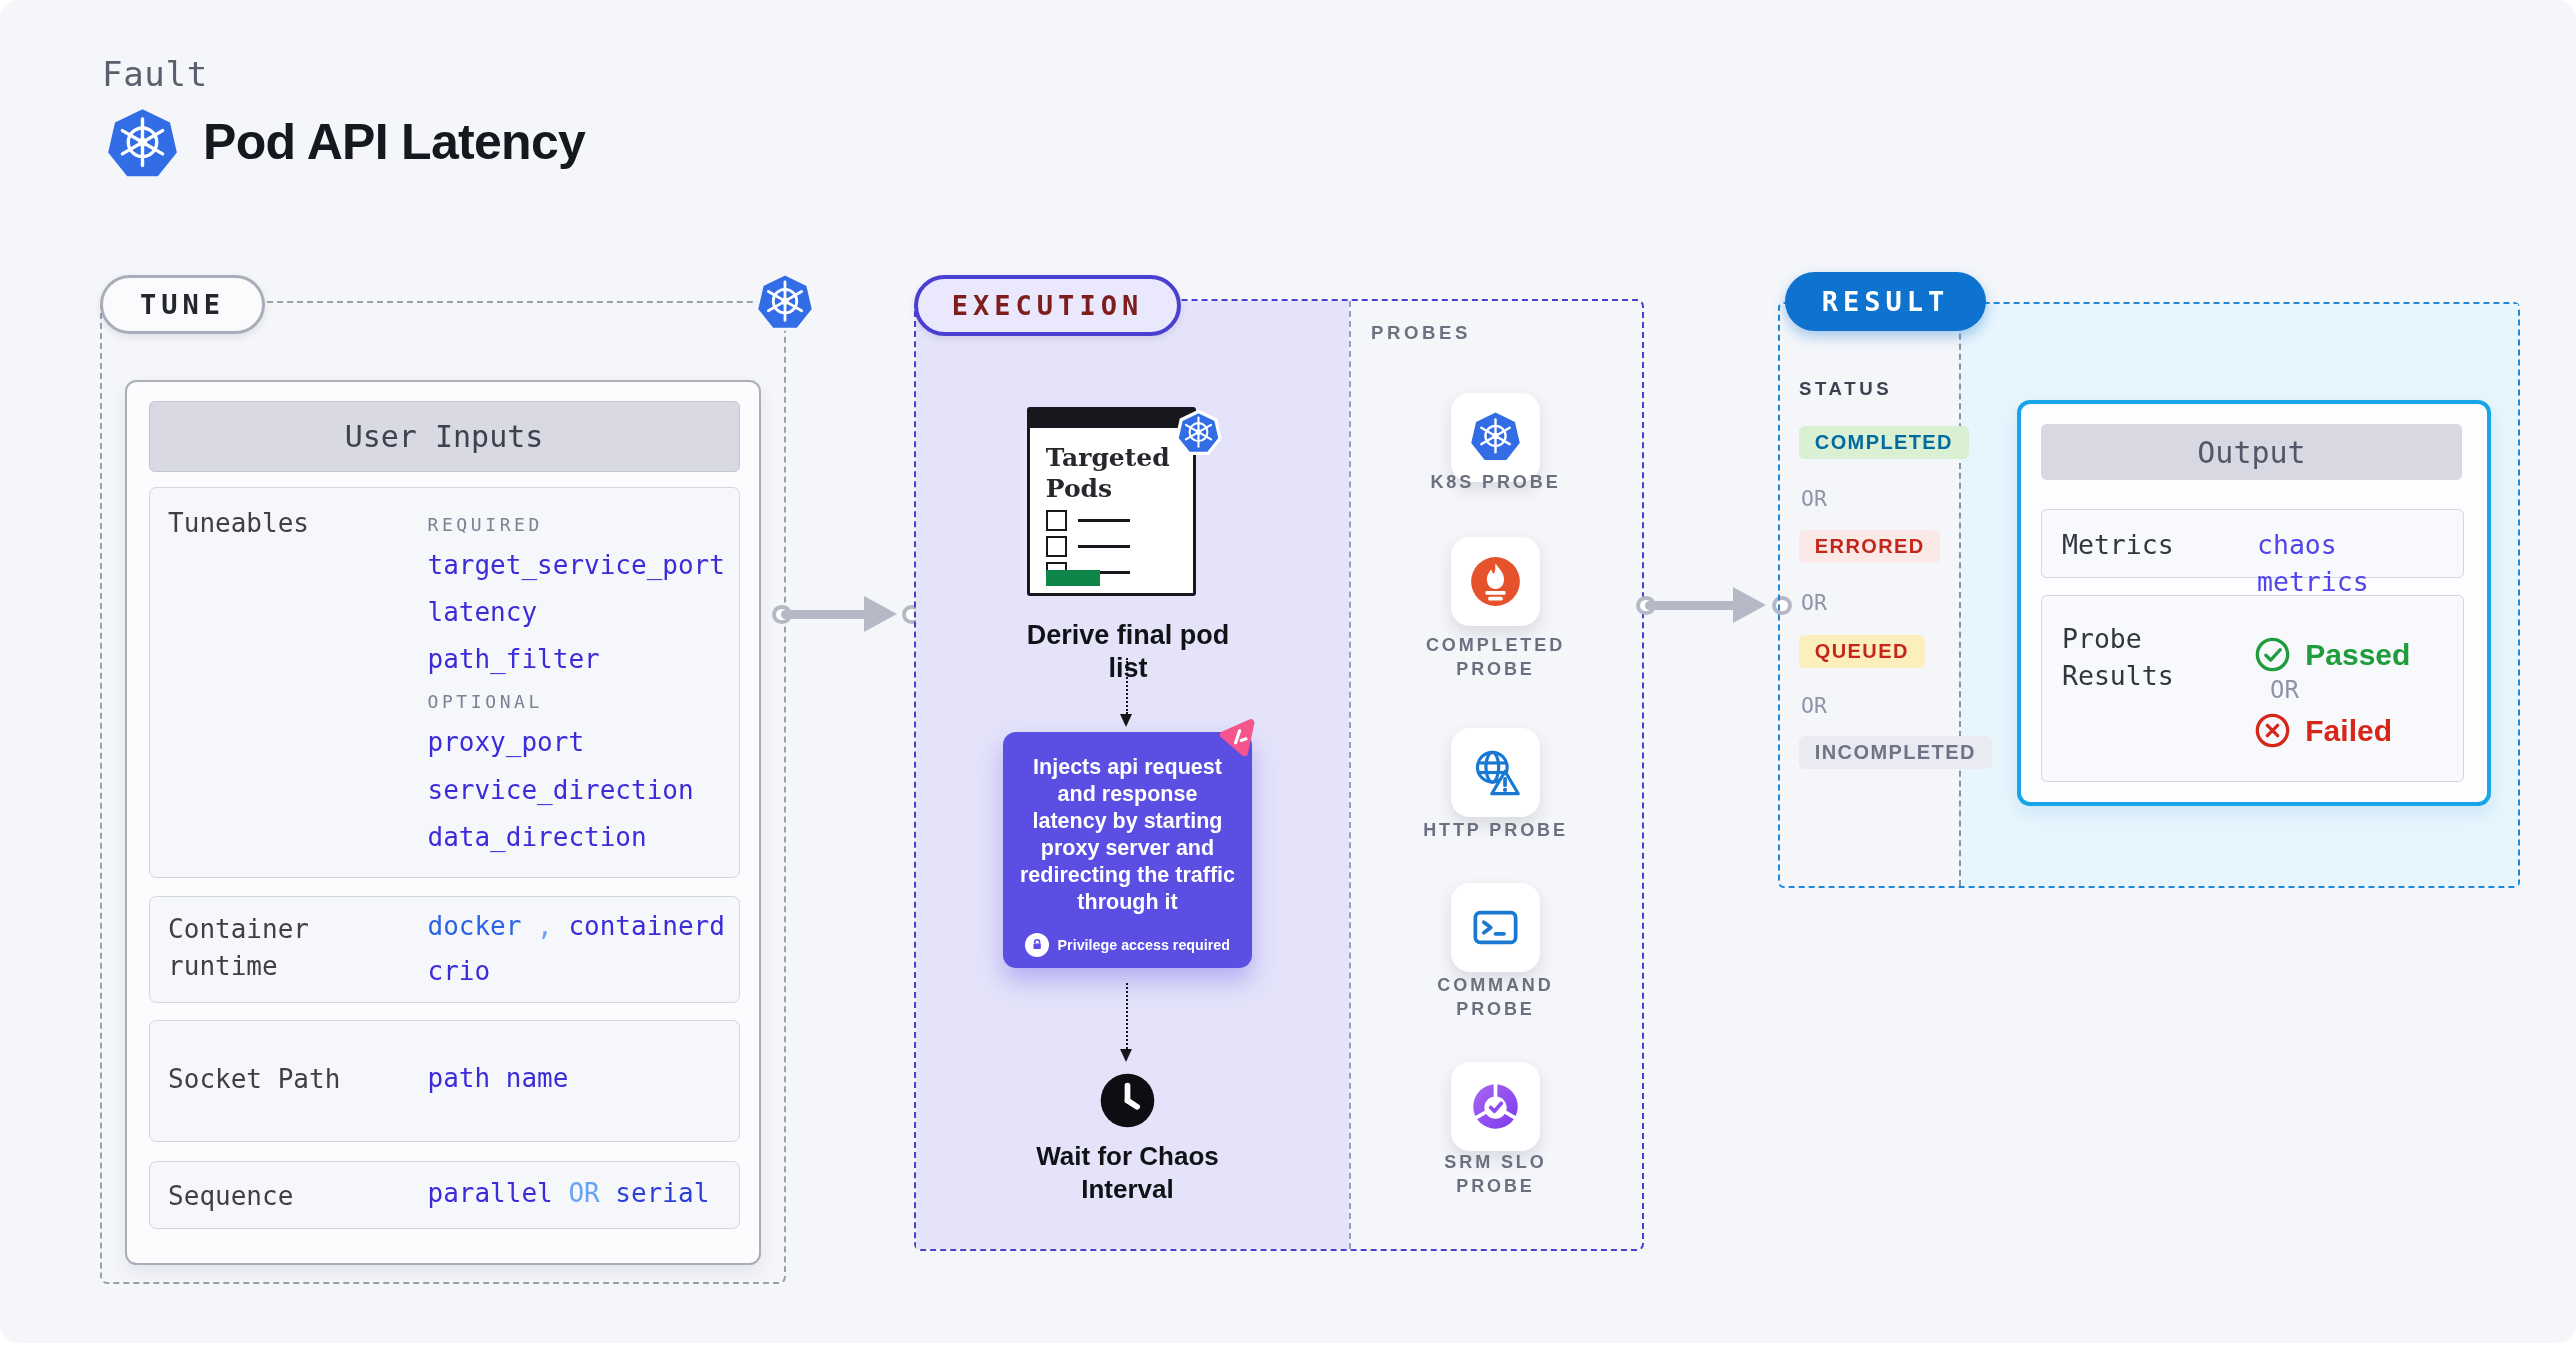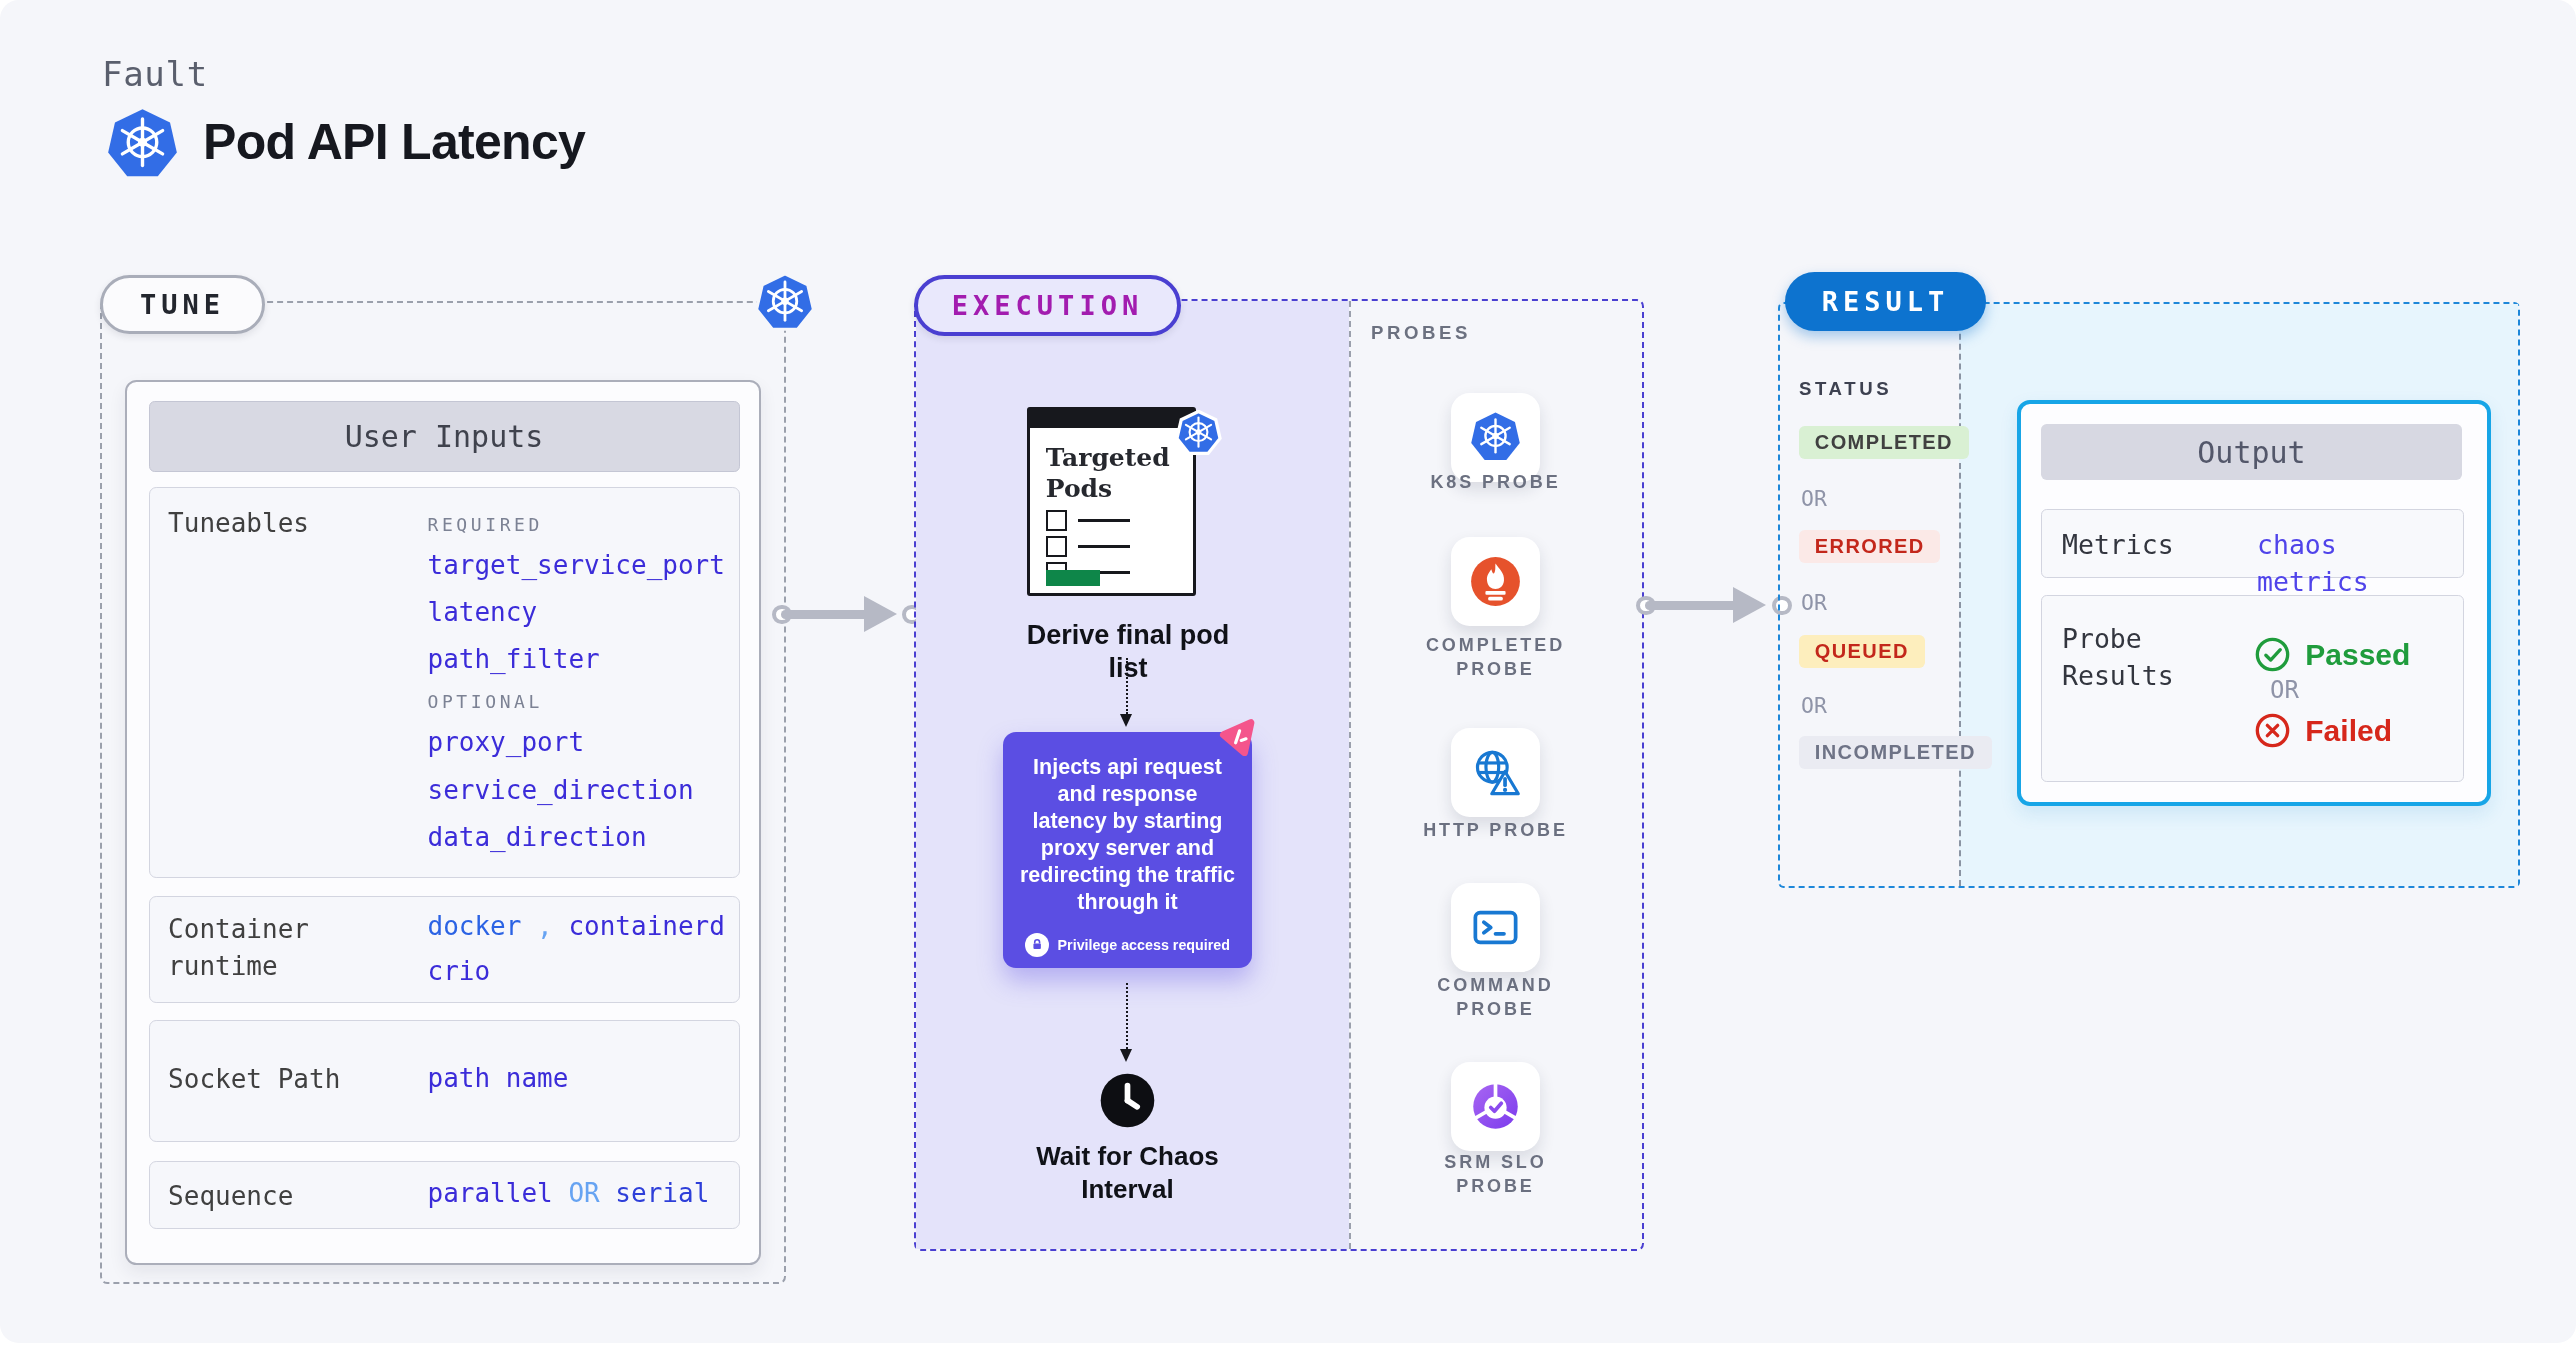--- a/index.html
+++ b/index.html
@@ -10,21 +10,21 @@
   
   .kicker{font-family:"DejaVu Sans Mono",monospace;font-size:34px;color:#5a5f6d;letter-spacing:0.7px;}
   .page-title{font-size:50px;font-weight:800;color:#16181f;letter-spacing:-0.7px;}
 
   
   .dashed-box{position:absolute;border:2.9px dashed #9ba0ac;border-radius:7.2px;}
   .pill{position:absolute;display:flex;align-items:center;justify-content:center;
         font-family:"DejaVu Sans Mono",monospace;font-weight:bold;letter-spacing:5px;
         border-radius:31.5px;box-shadow:0 2.9px 7.2px rgba(40,44,63,.10);}
   .pill-tune{background:#fbfbfd;border:3.6px solid #a9adb9;color:#23262e;font-size:27px;}
-  .pill-exec{background:#e9e8fc;border:4.3px solid #4a3fd1;color:#a21caf;font-size:27px;}
+  .pill-exec{background:#e9e8fc;border:4.3px solid #4a3fd1;color:#7f1d1d;font-size:27px;}
   .pill-result{background:#0d73cf;color:#ffffff;font-size:27px;border:none;box-shadow:0 5.7px 13px rgba(13,115,207,.35);}
 
   
   .ui-card{position:absolute;background:#fcfcfe;border:2.9px solid #abaeba;border-radius:11.5px;
            box-shadow:0 7.2px 17px rgba(40,44,63,.08);}
   .ui-header{position:absolute;background:#d8d9e3;border:0.7px solid #c4c6d4;border-radius:5.7px;
              display:flex;align-items:center;justify-content:center;
              font-family:"DejaVu Sans Mono",monospace;font-size:30px;color:#3f424d;font-weight:500;}
   .ui-row{position:absolute;background:#f6f7fb;border:1.4px solid #d3d5e0;border-radius:7.2px;}
   .row-label{position:absolute;font-family:"DejaVu Sans Mono",monospace;font-size:26px;color:#404040;line-height:37px;}
@@ -72,21 +72,21 @@
   .probe-caption{position:absolute;width:165px;text-align:center;font-size:18px;font-weight:700;
                  letter-spacing:2.9px;color:#6b7080;line-height:24px;}
 
   
   .result-box{position:absolute;border:2.9px dashed #1d87d9;border-radius:5.7px;}
   .result-cyan{position:absolute;top:0;bottom:0;background:#e7f5fd;}
   .result-divider{position:absolute;top:0;bottom:0;width:0;border-left:2.1px dashed #8b94a3;}
   .status-label{position:absolute;font-size:18.6px;font-weight:700;letter-spacing:3.6px;color:#3d4150;}
   .badge{position:absolute;display:inline-flex;align-items:center;border-radius:5.7px;
          font-size:20px;font-weight:800;letter-spacing:1.4px;padding:0 15.8px;height:33px;}
-  .badge.completed{background:#d9f0d3;color:#404040;}
+  .badge.completed{background:#d9f0d3;color:#0369a1;}
   .badge.errored{background:#fbe9e7;color:#c3271b;}
   .badge.queued{background:#fdeebd;color:#c3271b;}
   .badge.incompleted{background:#eaebf2;color:#6e7386;}
   .or-sep{position:absolute;font-family:"DejaVu Sans Mono",monospace;font-size:21.5px;color:#8f94a8;}
   .output-card{position:absolute;background:#fdfdff;border:4.3px solid #17a5e7;border-radius:13px;
                box-shadow:0 7.2px 18.6px rgba(23,130,201,.12);}
   .output-header{position:absolute;background:#d7d8e2;border-radius:5.7px;display:flex;align-items:center;justify-content:center;
                  font-family:"DejaVu Sans Mono",monospace;font-size:30px;color:#53576a;}
   .out-row{position:absolute;background:#f8f9fc;border:1.4px solid #d3d5e0;border-radius:5.7px;}
   .out-label{position:absolute;font-family:"DejaVu Sans Mono",monospace;font-size:26.5px;color:#33363f;line-height:37px;}

